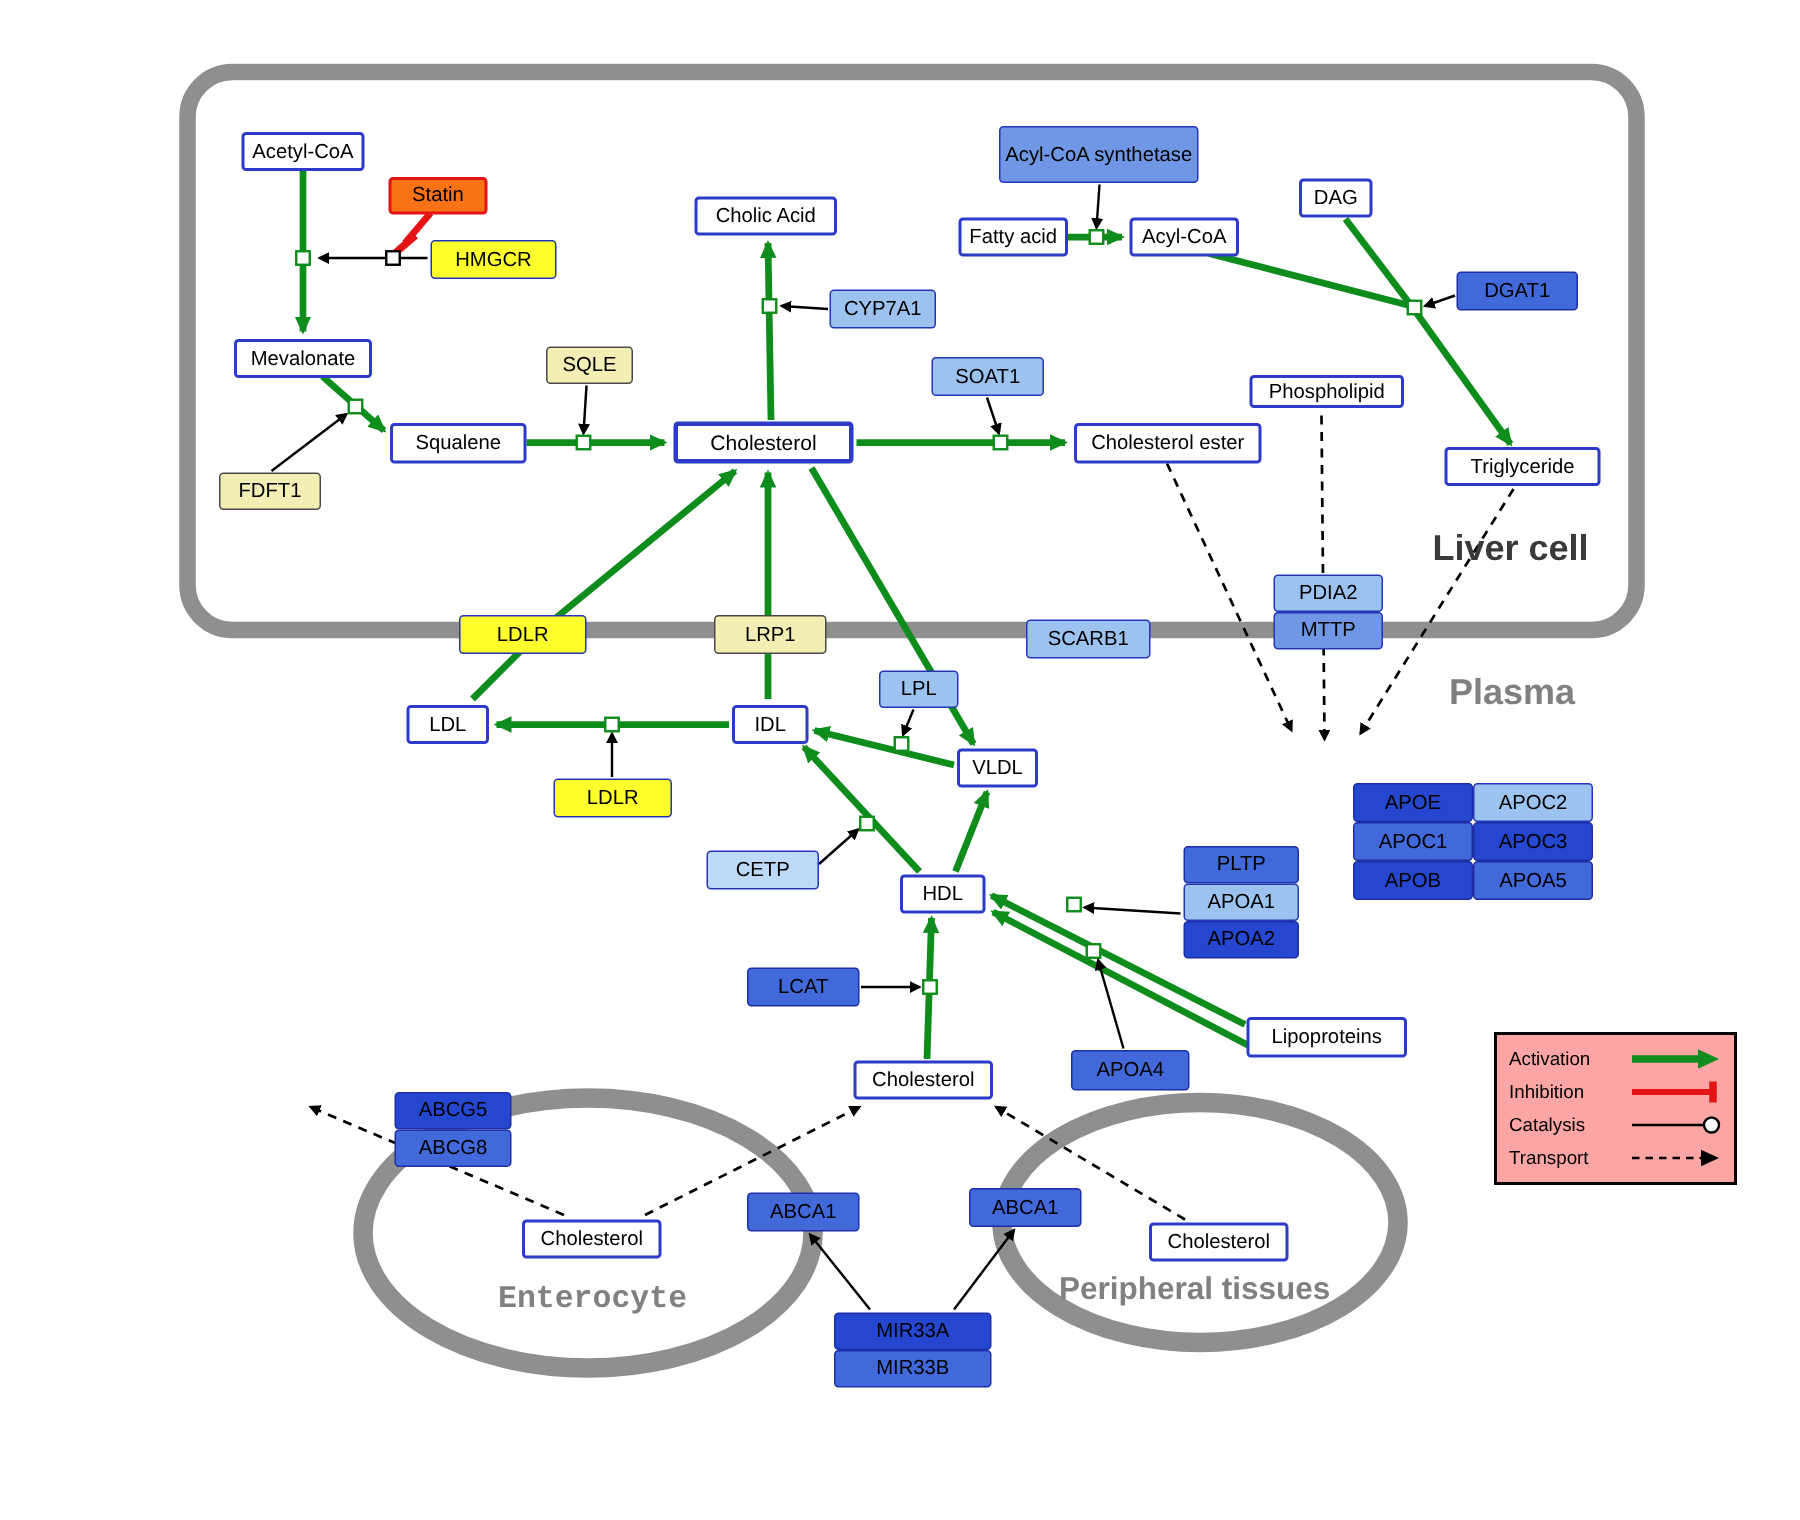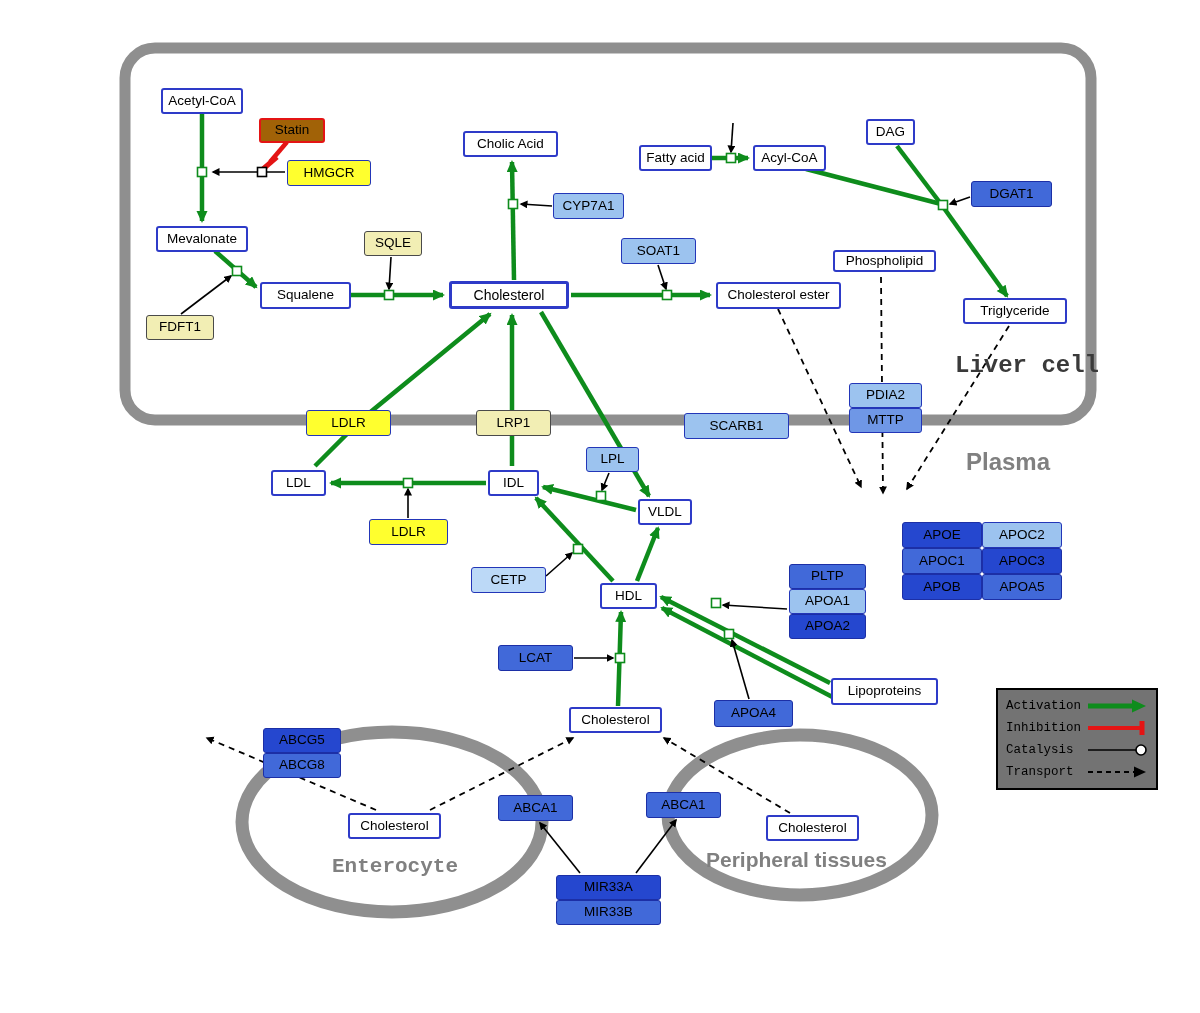--- a/index.html
+++ b/index.html
@@ -3,35 +3,35 @@
 <meta charset="utf-8">
 <style>
   html,body{margin:0;padding:0;background:#fff;}
   #canvas{position:relative;width:1200px;height:1013px;background:#fff;overflow:hidden;
           font-family:"Liberation Sans", sans-serif;}
   #edges{position:absolute;left:0;top:0;width:1200px;height:1013px;}
   .node{position:absolute;box-sizing:border-box;display:flex;align-items:center;justify-content:center;
         text-align:right;font-size:13.5px;line-height:1.05;border-radius:3px;color:#000;padding:1px 2px;}
   .met{background:#fff;border:2px solid #2e3bc8;}
   .met-strong{background:#fff;border:3px solid #2e3bc8;font-size:14px;}
-  .statin{background:#a16207;border:2.5px solid #e41414;}
+  .statin{background:#f97316;border:2.5px solid #e41414;}
   .yellow{background:#ffff2e;border:1.6px solid #2336b8;}
   .pale{background:#f2eeb4;border:1.4px solid #4a4a4a;}
   .b1{background:#bcd9f7;border:1.4px solid #2336b8;}
   .b2{background:#9cc3ef;border:1.4px solid #2336b8;}
   .b3{background:#6f97e6;border:1.4px solid #2336b8;}
   .b4{background:#4169d9;border:1.4px solid #1c2fa6;}
   .b5{background:#2547cf;border:1.4px solid #1c2fa6;}
   .region-label{position:absolute;font-weight:bold;color:#808080;}
-  .rl-liver{left:955px;top:352px;font-size:24px;color:#3a3a3a;font-family:Liberation Mono, monospace;}
+  .rl-liver{left:955px;top:352px;font-size:24px;color:#3a3a3a;}
   .rl-plasma{left:966px;top:448px;font-size:24px;}
   .rl-enterocyte{left:332px;top:855px;font-size:21px;font-family:Liberation Mono, monospace;}
   .rl-peripheral{left:706px;top:848px;font-size:21px;}
   #legend{position:absolute;left:996px;top:688px;width:162px;height:102px;box-sizing:border-box;
-          border:2px solid #000;background:#737373;padding:6px 8px;display:flex;flex-direction:column;justify-content:space-between;font-family:Liberation Mono, monospace;}
+          border:2px solid #000;background:#fca5a5;padding:6px 8px;display:flex;flex-direction:column;justify-content:space-between;}
   .legend-row{display:flex;align-items:center;justify-content:space-between;height:20px;}
   .legend-row span{font-size:12.5px;color:#000;}
 </style>
 </head>
 <body>
 
 <div id="canvas">
 
   <svg id="edges" viewBox="0 0 1200 1013">
     <defs>
@@ -130,30 +130,31 @@
   <div class="node yellow" style="left:287px;top:160px;width:84px;height:26px">HMGCR</div>
   <div class="node met" style="left:156px;top:226px;width:92px;height:26px">Mevalonate</div>
   <div class="node pale" style="left:364px;top:231px;width:58px;height:25px">SQLE</div>
   <div class="node pale" style="left:146px;top:315px;width:68px;height:25px">FDFT1</div>
   <div class="node met" style="left:260px;top:282px;width:91px;height:27px">Squalene</div>
   <div class="node met-strong" style="left:449px;top:281px;width:120px;height:28px">Cholesterol</div>
   <div class="node met" style="left:463px;top:131px;width:95px;height:26px">Cholic Acid</div>
   <div class="node b2" style="left:553px;top:193px;width:71px;height:26px">CYP7A1</div>
   <div class="node b2" style="left:621px;top:238px;width:75px;height:26px">SOAT1</div>
   <div class="node met" style="left:716px;top:282px;width:125px;height:27px">Cholesterol ester</div>
+  <div class="node b3" style="left:666px;top:84px;width:133px;height:38px">Acyl-CoA synthetase</div>
   <div class="node met" style="left:639px;top:145px;width:73px;height:26px">Fatty acid</div>
   <div class="node met" style="left:753px;top:145px;width:73px;height:26px">Acyl-CoA</div>
   <div class="node met" style="left:866px;top:119px;width:49px;height:26px">DAG</div>
   <div class="node b4" style="left:971px;top:181px;width:81px;height:26px">DGAT1</div>
   <div class="node met" style="left:833px;top:250px;width:103px;height:22px">Phospholipid</div>
   <div class="node met" style="left:963px;top:298px;width:104px;height:26px">Triglyceride</div>
 
   <div class="node yellow" style="left:306px;top:410px;width:85px;height:26px">LDLR</div>
   <div class="node pale" style="left:476px;top:410px;width:75px;height:26px">LRP1</div>
-  <div class="node b2" style="left:684px;top:413px;width:105px;height:26px">SCARB1</div>
+  <div class="node b2" style="left:684px;top:413px;width:83px;height:26px">SCARB1</div>
   <div class="node b2" style="left:849px;top:383px;width:73px;height:25px">PDIA2</div>
   <div class="node b3" style="left:849px;top:408px;width:73px;height:25px">MTTP</div>
 
   <div class="node met" style="left:271px;top:470px;width:55px;height:26px">LDL</div>
   <div class="node met" style="left:488px;top:470px;width:51px;height:26px">IDL</div>
   <div class="node b2" style="left:586px;top:447px;width:53px;height:25px">LPL</div>
   <div class="node met" style="left:638px;top:499px;width:54px;height:26px">VLDL</div>
   <div class="node yellow" style="left:369px;top:519px;width:79px;height:26px">LDLR</div>
   <div class="node b1" style="left:471px;top:567px;width:75px;height:26px">CETP</div>
   <div class="node met" style="left:600px;top:583px;width:57px;height:26px">HDL</div>

